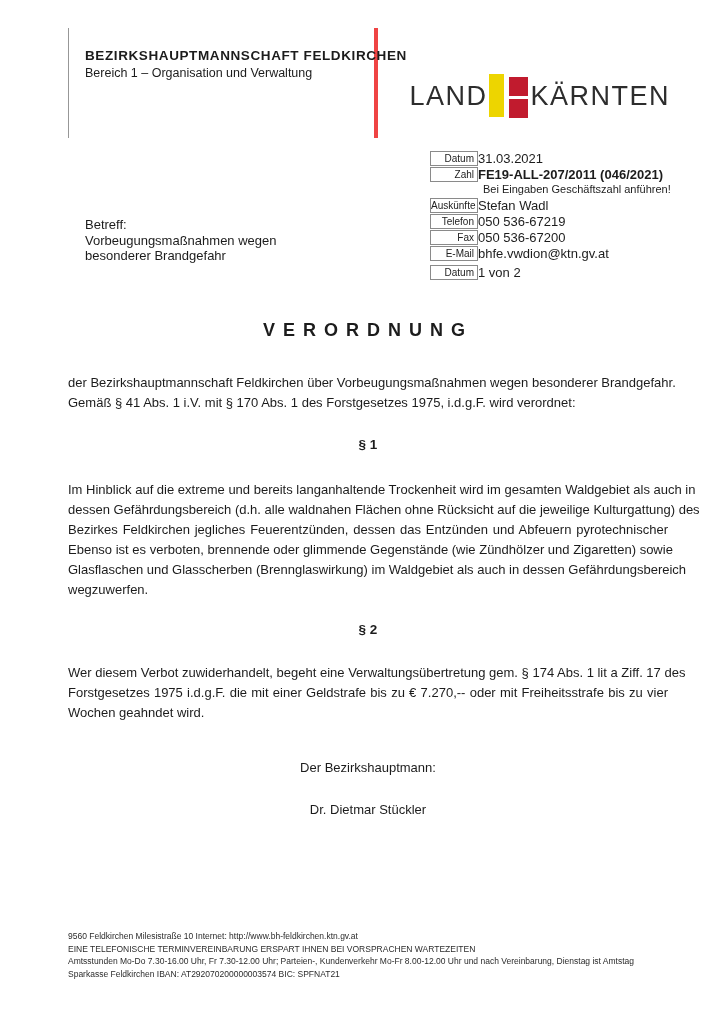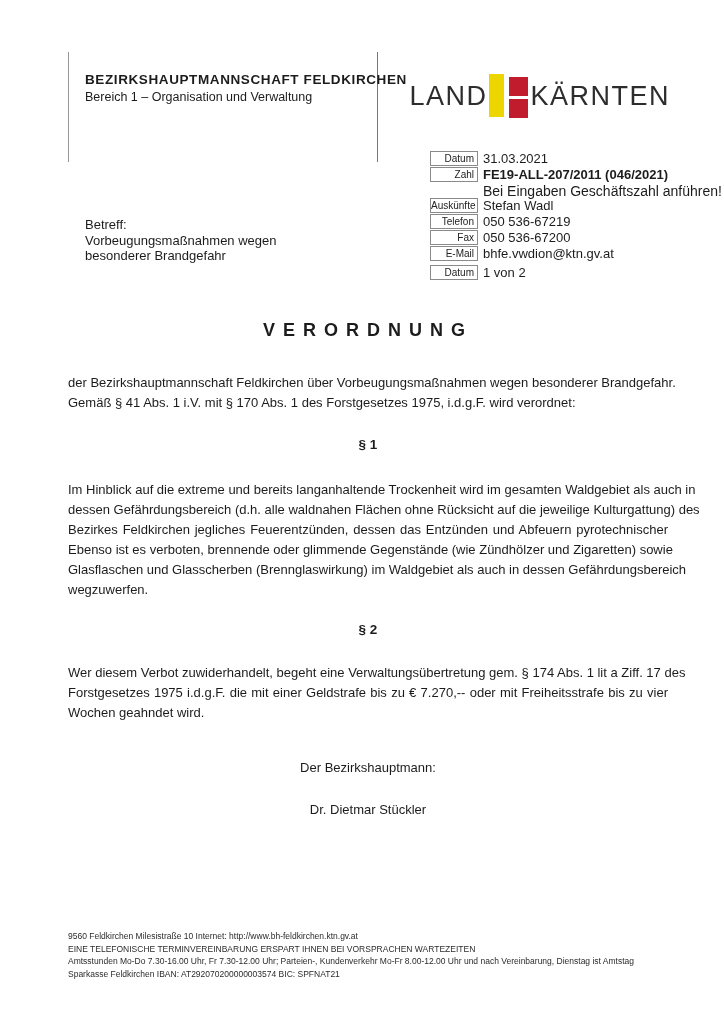--- a/index.html
+++ b/index.html
@@ -4,46 +4,46 @@
 <style>
   * { margin:0; padding:0; box-sizing:border-box; }
   html,body { background:#ffffff; }
   .page {
     position:relative; width:724px; height:1024px; background:#fff;
     font-family:"Liberation Sans", sans-serif; color:#1c1c1c; overflow:hidden;
   }
 
   
   .sender-box {
-    position:absolute; left:68px; top:52px; width:310px; height:110px;
-    border-left:1px solid #979797; border-right:1px solid #ef4444;
+    position:absolute; left:68px; top:28px; width:310px; height:110px;
+    border-left:1px solid #979797; border-right:4px solid #ef4444;
     padding:20px 0 0 16px;
   }
   .sender-name { font-size:13.5px; font-weight:bold; letter-spacing:0.6px; white-space:nowrap; }
   .sender-dept { font-size:12.5px; margin-top:3px; white-space:nowrap; }
 
   
   .logo { position:absolute; top:73px; right:54px; height:46px; display:flex; align-items:center; gap:2px; }
   .logo-word { font-size:27px; color:#2d2d2d; letter-spacing:1.5px; font-weight:400; }
   .flag { position:relative; width:39px; height:44px; }
   .flag-yellow { position:absolute; left:0; top:0; width:15px; height:43px; background:#edd500; }
   .flag-red-top { position:absolute; left:20px; top:3px; width:19px; height:19px; background:#c11b2e; }
   .flag-red-bottom { position:absolute; left:20px; top:25px; width:19px; height:19px; background:#c11b2e; }
 
   
   .meta { position:absolute; left:430px; top:151px; width:250px; }
   .meta-row { display:flex; align-items:center; margin-bottom:2px; height:14px; }
   .meta-label {
     width:48px; min-width:48px; height:14px; line-height:12px;
     border:1px solid #8a8a8a; font-size:10px; color:#222;
-    text-align:right; padding:1px 3px 12px 0; margin-right:5px;
+    text-align:right; padding:1px 3px 12px 0; 
   }
   .meta-value { font-size:13px; white-space:nowrap; }
   .meta-value.bold { font-weight:bold; }
-  .meta-note { font-size:14px; margin:1px 0 4px 53px; height:11px; white-space:nowrap; }
+  .meta-note { font-size:11px; margin:1px 0 4px 53px; height:11px; white-space:nowrap; }
   .meta-gap { height:3px; }
 
   
   .subject { position:absolute; left:85px; top:217px; font-size:13px; line-height:15.5px; }
 
   
   .doc-title {
     position:absolute; left:68px; top:320px; width:600px; text-align:center;
     font-size:18px; font-weight:bold; letter-spacing:8px;
   }

